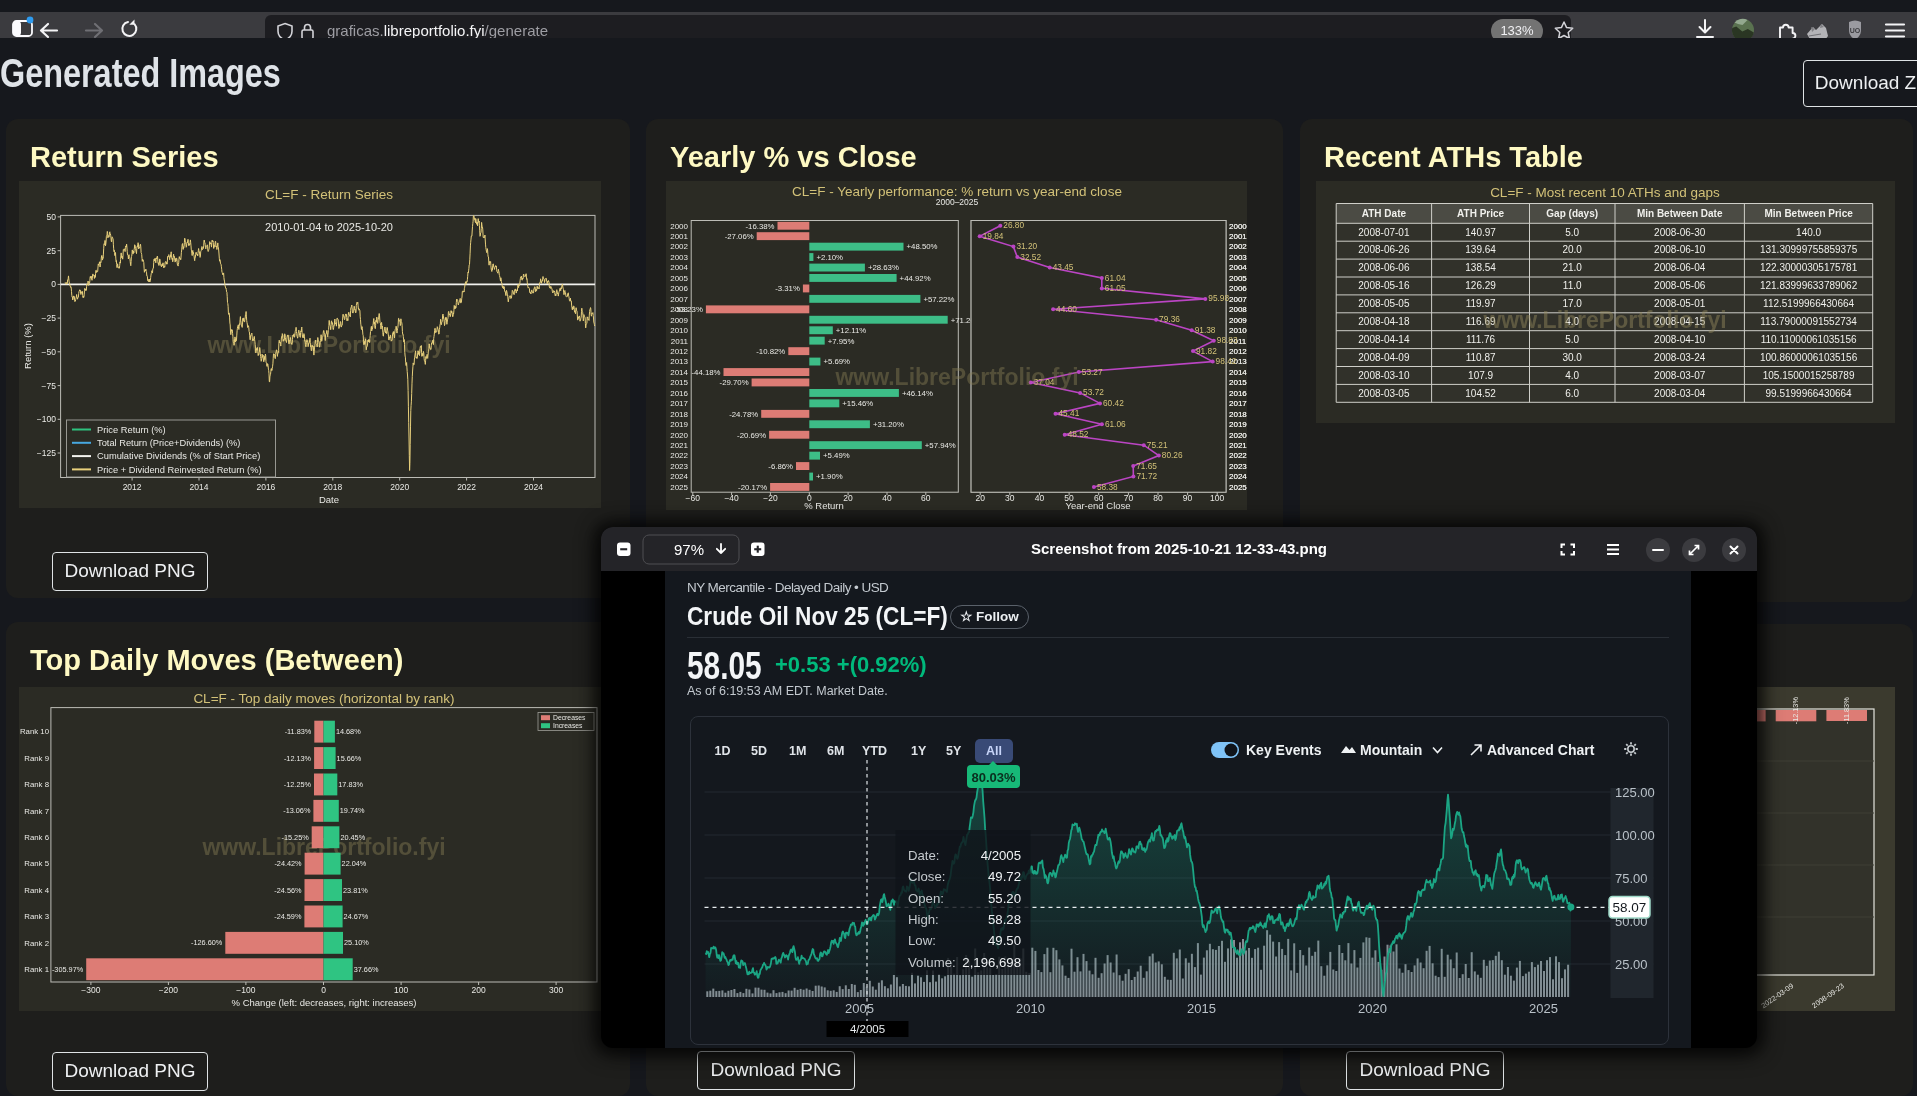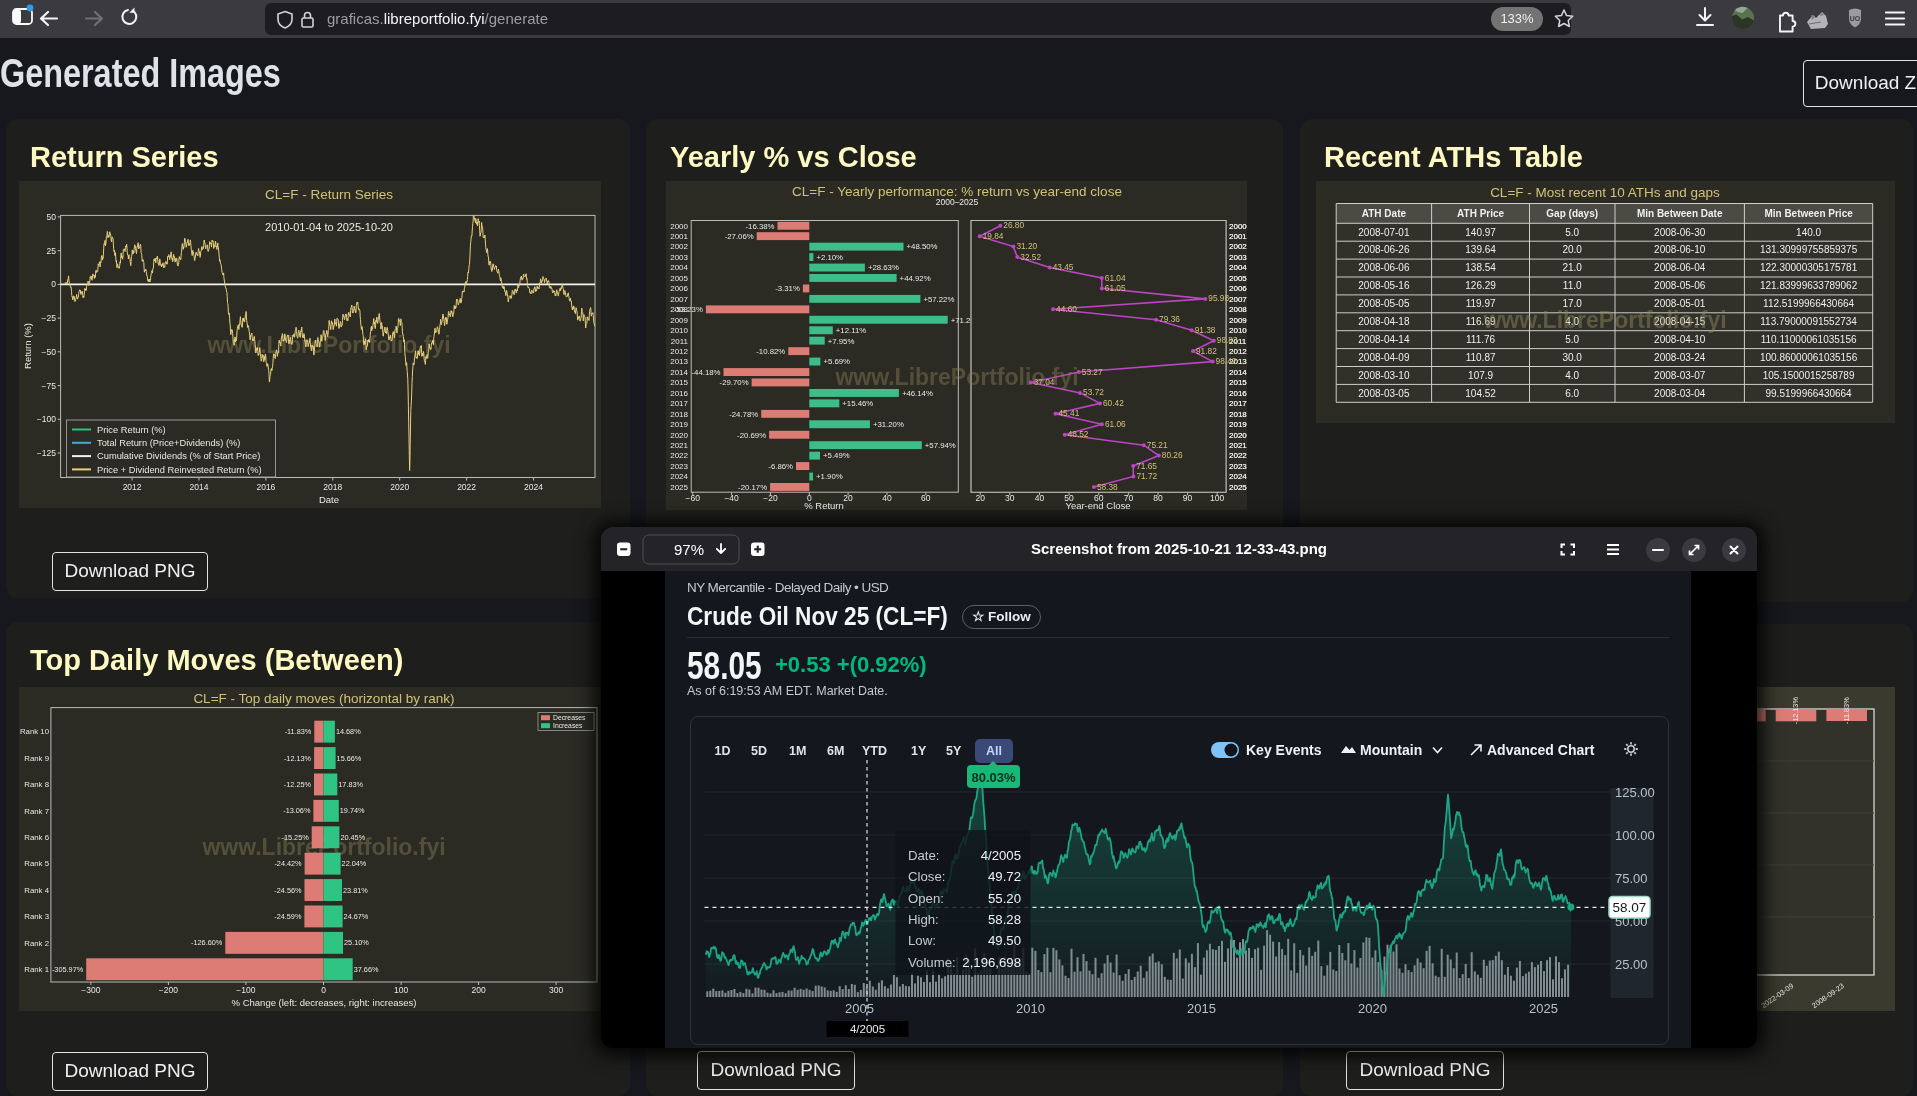--- a/index.html
+++ b/index.html
@@ -1,19 +1,19 @@
 <!DOCTYPE html>
 <html><head><meta charset="utf-8">
 <style>
 *{margin:0;padding:0;box-sizing:border-box;}
 html,body{width:1917px;height:1096px;overflow:hidden;background:#16181d;font-family:"Liberation Sans",sans-serif;}
 .abs{position:absolute;}
 #stage{position:relative;width:1917px;height:1096px;}
 
-#toolbar{left:0;top:0;width:1917px;height:40px;background:#3b3b3f;}
+#toolbar{left:0;top:12px;width:1917px;height:40px;background:#3b3b3f;}
 #urlbar{left:265px;top:3px;width:1306px;height:32px;background:#1d1d21;border-radius:6px;color:#b5b5ba;font-size:15px;line-height:32px;}
 
 #page{left:0;top:38px;width:1917px;height:1058px;background:#16181d;}
 h1.pgtitle{position:absolute;left:0px;top:50px;font-size:41px;font-weight:700;color:#dfe3e8;transform:scaleX(0.79);transform-origin:left top;white-space:nowrap;}
 .btn{position:absolute;border:1.5px solid #dfe3e5;border-radius:4px;color:#eef0f2;background:transparent;text-align:center;font-size:19px;margin-left:32px;}
 .card{position:absolute;background:#1e1e1c;border-radius:12px;}
 .cardtitle{position:absolute;font-size:29px;font-weight:700;color:#fef9c3;}
 .fig{position:absolute;background:#2b2b24;}
 .modal-shadow{position:absolute;left:594px;top:521px;width:1170px;height:534px;border-radius:16px;background:rgba(0,0,0,0.5);filter:blur(7px);}
 #modal{left:601px;top:527px;width:1156px;height:521px;border-radius:12px;background:#000;overflow:hidden;box-shadow:0 2px 24px rgba(0,0,0,0.8);}
@@ -610,21 +610,21 @@
  <svg class="abs" style="left:1045px;top:11px" width="101" height="24">
    <path d="M7 12 h10" stroke="#fff" stroke-width="2" stroke-linecap="round"></path>
    <path d="M52.5 11.5 V7.5 H48.5 M43.5 12.5 V16.5 H47.5 M43.5 16.5 L52.5 7.5" stroke="#fff" stroke-width="1.7" fill="none"></path>
    <path d="M84.5 8.5 l7 7 M91.5 8.5 l-7 7" stroke="#fff" stroke-width="2" stroke-linecap="round"></path>
  </svg>
  <div id="mtitle">Screenshot from 2025-10-21 12-33-43.png</div>
 </div>
 <div id="yimg">
 <div class="abs ygrey" style="left:22px;top:9px;font-size:13.5px;letter-spacing:-0.55px;">NY Mercantile - Delayed Daily • USD</div>
 <div class="abs" style="left:22px;top:30px;font-size:26px;font-weight:700;color:#f3f5f7;transform:scaleX(0.87);transform-origin:left top;white-space:nowrap;">Crude Oil Nov 25 (CL=F)</div>
-<div class="abs" style="left:297px;top:34px;width:79px;height:24px;border:1px solid #5a616a;border-radius:13px;color:#eceff2;font-size:13.5px;font-weight:700;text-align:center;line-height:22px;">☆ Follow</div>
+<div class="abs" style="left:285px;top:34px;width:79px;height:24px;border:1px solid #5a616a;border-radius:13px;color:#eceff2;font-size:13.5px;font-weight:700;text-align:center;line-height:22px;">☆ Follow</div>
 <div class="abs" style="left:22px;top:66px;width:982px;height:1px;background:#2a2f36;"></div>
 <div class="abs" style="left:22px;top:76px;font-size:38px;font-weight:700;color:#f3f5f7;line-height:1;transform:scaleX(0.785);transform-origin:left top;">58.05</div>
 <div class="abs" style="left:110px;top:81px;font-size:22px;font-weight:700;color:#00b97c;">+0.53 +(0.92%)</div>
 <div class="abs ygrey" style="left:22px;top:113px;font-size:12.5px;">As of 6:19:53 AM EDT. Market Date.</div>
 <div class="abs" style="left:25px;top:145px;width:979px;height:329px;border:1px solid #2d323b;border-radius:8px;"></div>
 <svg class="abs" style="left:0;top:0" width="1026" height="477" viewBox="0 0 1026 477">
           <defs>
             <linearGradient id="mg" x1="0" y1="0" x2="0" y2="1">
               <stop offset="0" stop-color="#1ba584" stop-opacity="0.32"></stop>
               <stop offset="1" stop-color="#1ba584" stop-opacity="0.02"></stop>

